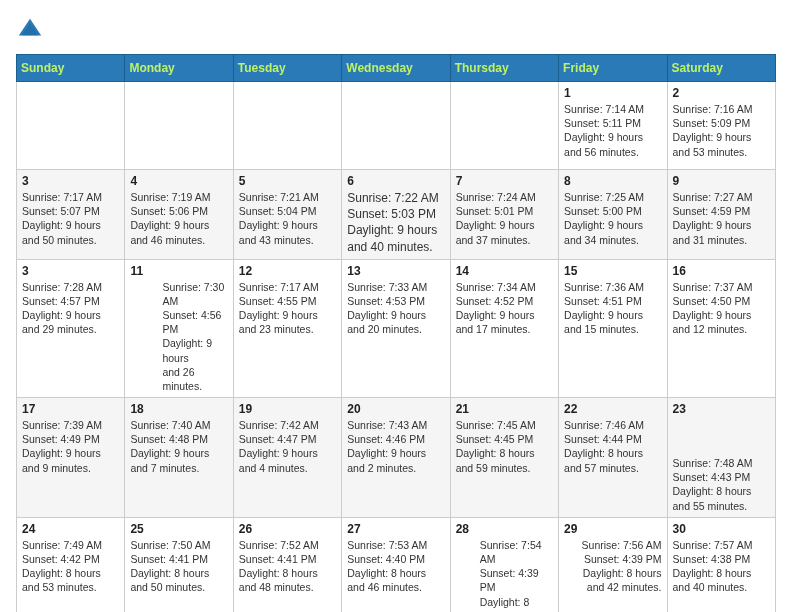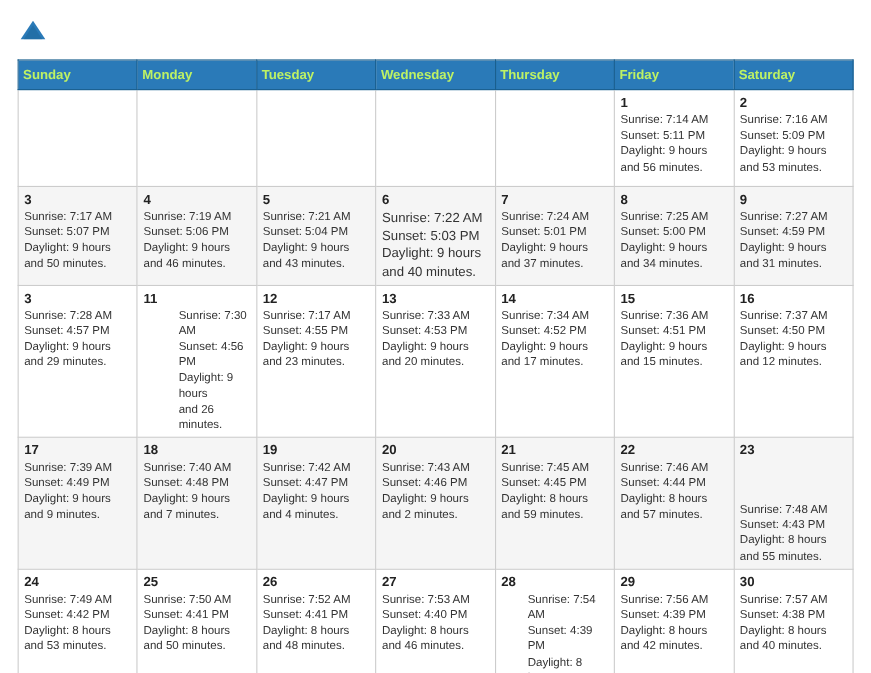--- a/index.html
+++ b/index.html
@@ -322,21 +322,21 @@
         </td>
         <td>
           <div class="day-num">28</div>
           <div style="font-size: 10.5px; line-height: 1.35; white-space: pre-line; margin-left: 24px;">Sunrise: 7:54 AM
 Sunset: 4:39 PM
 Daylight: 8 hours
 and 44 minutes.</div>
         </td>
         <td>
           <div class="day-num">29</div>
-          <div style="font-size: 10.5px; line-height: 1.35; white-space: pre-line;">Sunrise: 7:56 AM
+          <div style="font-size: 10.5px; line-height: 1.35; white-space: pre-line; text-align: right;">Sunrise: 7:56 AM
 Sunset: 4:39 PM
 Daylight: 8 hours
 and 42 minutes.</div>
         </td>
         <td>
           <div class="day-num">30</div>
           <div style="font-size: 10.5px; line-height: 1.35; white-space: pre-line;">Sunrise: 7:57 AM
 Sunset: 4:38 PM
 Daylight: 8 hours
 and 40 minutes.</div>

